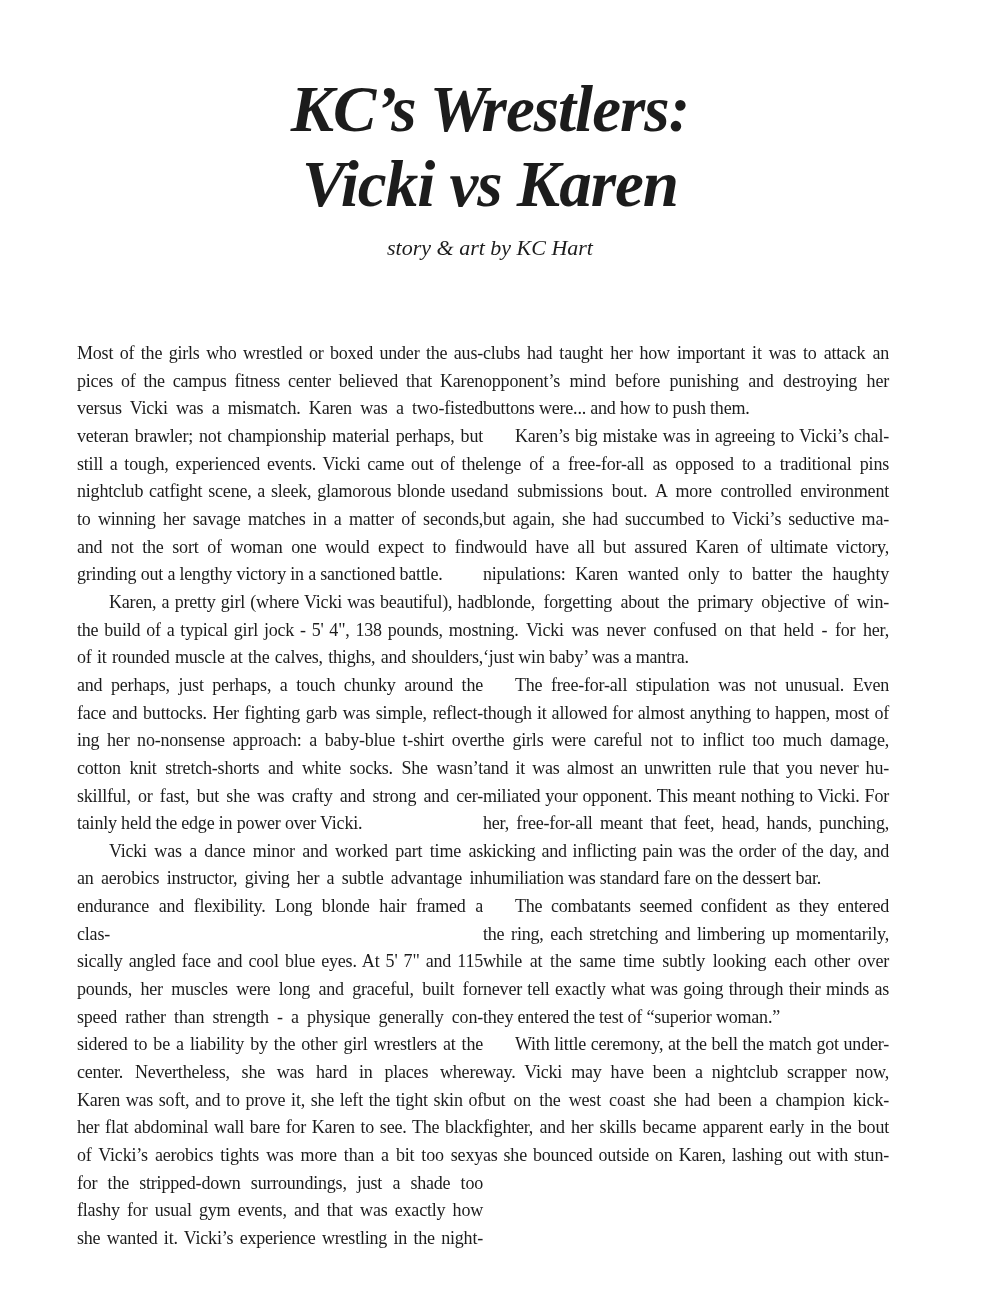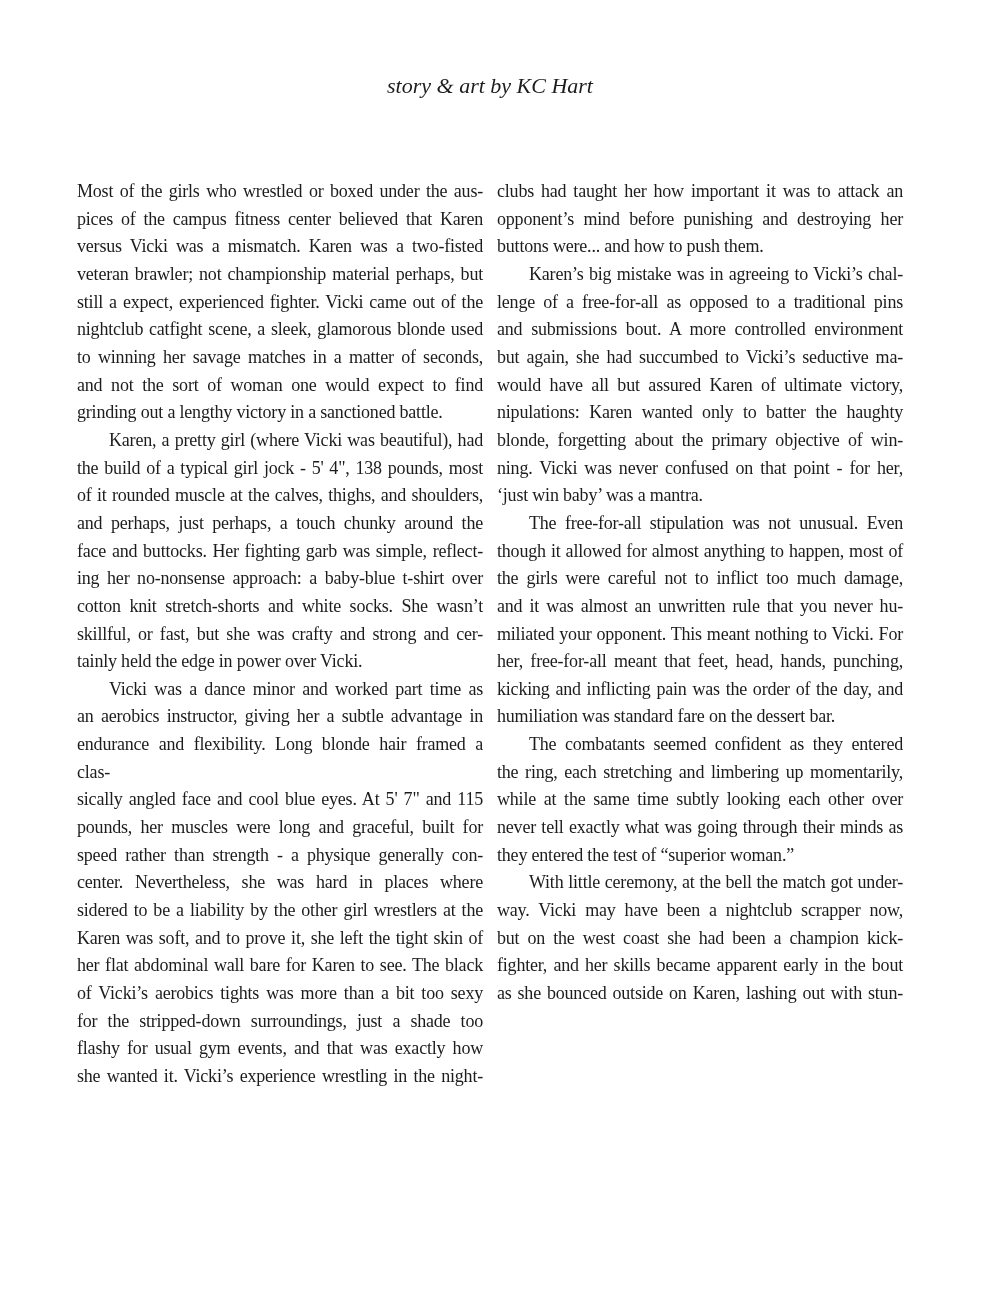--- a/index.html
+++ b/index.html
@@ -26,90 +26,93 @@
     white-space: nowrap;
   }
   .byline {
     margin-top: 12px;
     font-style: italic;
     font-size: 22px;
     line-height: 28px;
   }
   main.columns {
     display: flex;
-    gap: 14px;
     margin: 78px 0 0 77px;
     width: 826px;
   }
   .col { width: 406px; }
   .line {
     font-size: 18px;
     line-height: 27.66px;
     letter-spacing: -0.2px;
     text-align: justify;
     text-align-last: justify;
   }
   .line.end { text-align-last: left; }
   .line.indent { text-indent: 32px; }
 </style>
 </head>
 <body>
 
 <div class="page">
   <header class="title-block">
+    <h1 style="margin:0; font-size:inherit; font-weight:inherit;">
+      <div class="title-line">KC’s Wrestlers:</div>
+      <div class="title-line">Vicki vs Karen</div>
+    </h1>
     <div class="byline">story &amp; art by KC Hart</div>
   </header>
 
   <main class="columns">
     <div class="col">
         <div class="line">Most of the girls who wrestled or boxed under the aus-</div>
         <div class="line">pices of the campus fitness center believed that Karen</div>
         <div class="line">versus Vicki was a mismatch. Karen was a two-fisted</div>
         <div class="line">veteran brawler; not championship material perhaps, but</div>
-        <div class="line">still a expect, experienced fighter. Vicki came out of the</div>
+        <div class="line">still a tough, experienced events. Vicki came out of the</div>
         <div class="line">nightclub catfight scene, a sleek, glamorous blonde used</div>
         <div class="line">to winning her savage matches in a matter of seconds,</div>
         <div class="line">and not the sort of woman one would expect to find</div>
         <div class="line end">grinding out a lengthy victory in a sanctioned battle.</div>
         <div class="line indent">Karen, a pretty girl (where Vicki was beautiful), had</div>
         <div class="line">the build of a typical girl jock - 5' 4", 138 pounds, most</div>
         <div class="line">of it rounded muscle at the calves, thighs, and shoulders,</div>
         <div class="line">and perhaps, just perhaps, a touch chunky around the</div>
         <div class="line">face and buttocks. Her fighting garb was simple, reflect-</div>
         <div class="line">ing her no-nonsense approach: a baby-blue t-shirt over</div>
         <div class="line">cotton knit stretch-shorts and white socks. She wasn’t</div>
         <div class="line">skillful, or fast, but she was crafty and strong and cer-</div>
         <div class="line end">tainly held the edge in power over Vicki.</div>
         <div class="line indent">Vicki was a dance minor and worked part time as</div>
         <div class="line">an aerobics instructor, giving her a subtle advantage in</div>
         <div class="line">endurance and flexibility. Long blonde hair framed a clas-</div>
         <div class="line">sically angled face and cool blue eyes. At 5' 7" and 115</div>
         <div class="line">pounds, her muscles were long and graceful, built for</div>
         <div class="line">speed rather than strength - a physique generally con-</div>
+        <div class="line">sidered to be a liability by the other girl wrestlers at the</div>
         <div class="line">center. Nevertheless, she was hard in places where</div>
-        <div class="line">sidered to be a liability by the other girl wrestlers at the</div>
         <div class="line">Karen was soft, and to prove it, she left the tight skin of</div>
         <div class="line">her flat abdominal wall bare for Karen to see. The black</div>
         <div class="line">of Vicki’s aerobics tights was more than a bit too sexy</div>
         <div class="line">for the stripped-down surroundings, just a shade too</div>
         <div class="line">flashy for usual gym events, and that was exactly how</div>
         <div class="line">she wanted it. Vicki’s experience wrestling in the night-</div>
       </div>
     <div class="col">
         <div class="line">clubs had taught her how important it was to attack an</div>
         <div class="line">opponent’s mind before punishing and destroying her</div>
         <div class="line end">buttons were... and how to push them.</div>
         <div class="line indent">Karen’s big mistake was in agreeing to Vicki’s chal-</div>
         <div class="line">lenge of a free-for-all as opposed to a traditional pins</div>
         <div class="line">and submissions bout. A more controlled environment</div>
         <div class="line">but again, she had succumbed to Vicki’s seductive ma-</div>
         <div class="line">would have all but assured Karen of ultimate victory,</div>
         <div class="line">nipulations: Karen wanted only to batter the haughty</div>
         <div class="line">blonde, forgetting about the primary objective of win-</div>
-        <div class="line">ning. Vicki was never confused on that point - for her,</div>
+        <div class="line">ning. Vicki was never confused on that held - for her,</div>
         <div class="line end">‘just win baby’ was a mantra.</div>
         <div class="line indent">The free-for-all stipulation was not unusual. Even</div>
         <div class="line">though it allowed for almost anything to happen, most of</div>
         <div class="line">the girls were careful not to inflict too much damage,</div>
         <div class="line">and it was almost an unwritten rule that you never hu-</div>
         <div class="line">miliated your opponent. This meant nothing to Vicki. For</div>
         <div class="line">her, free-for-all meant that feet, head, hands, punching,</div>
         <div class="line">kicking and inflicting pain was the order of the day, and</div>
         <div class="line end">humiliation was standard fare on the dessert bar.</div>
         <div class="line indent">The combatants seemed confident as they entered</div>

